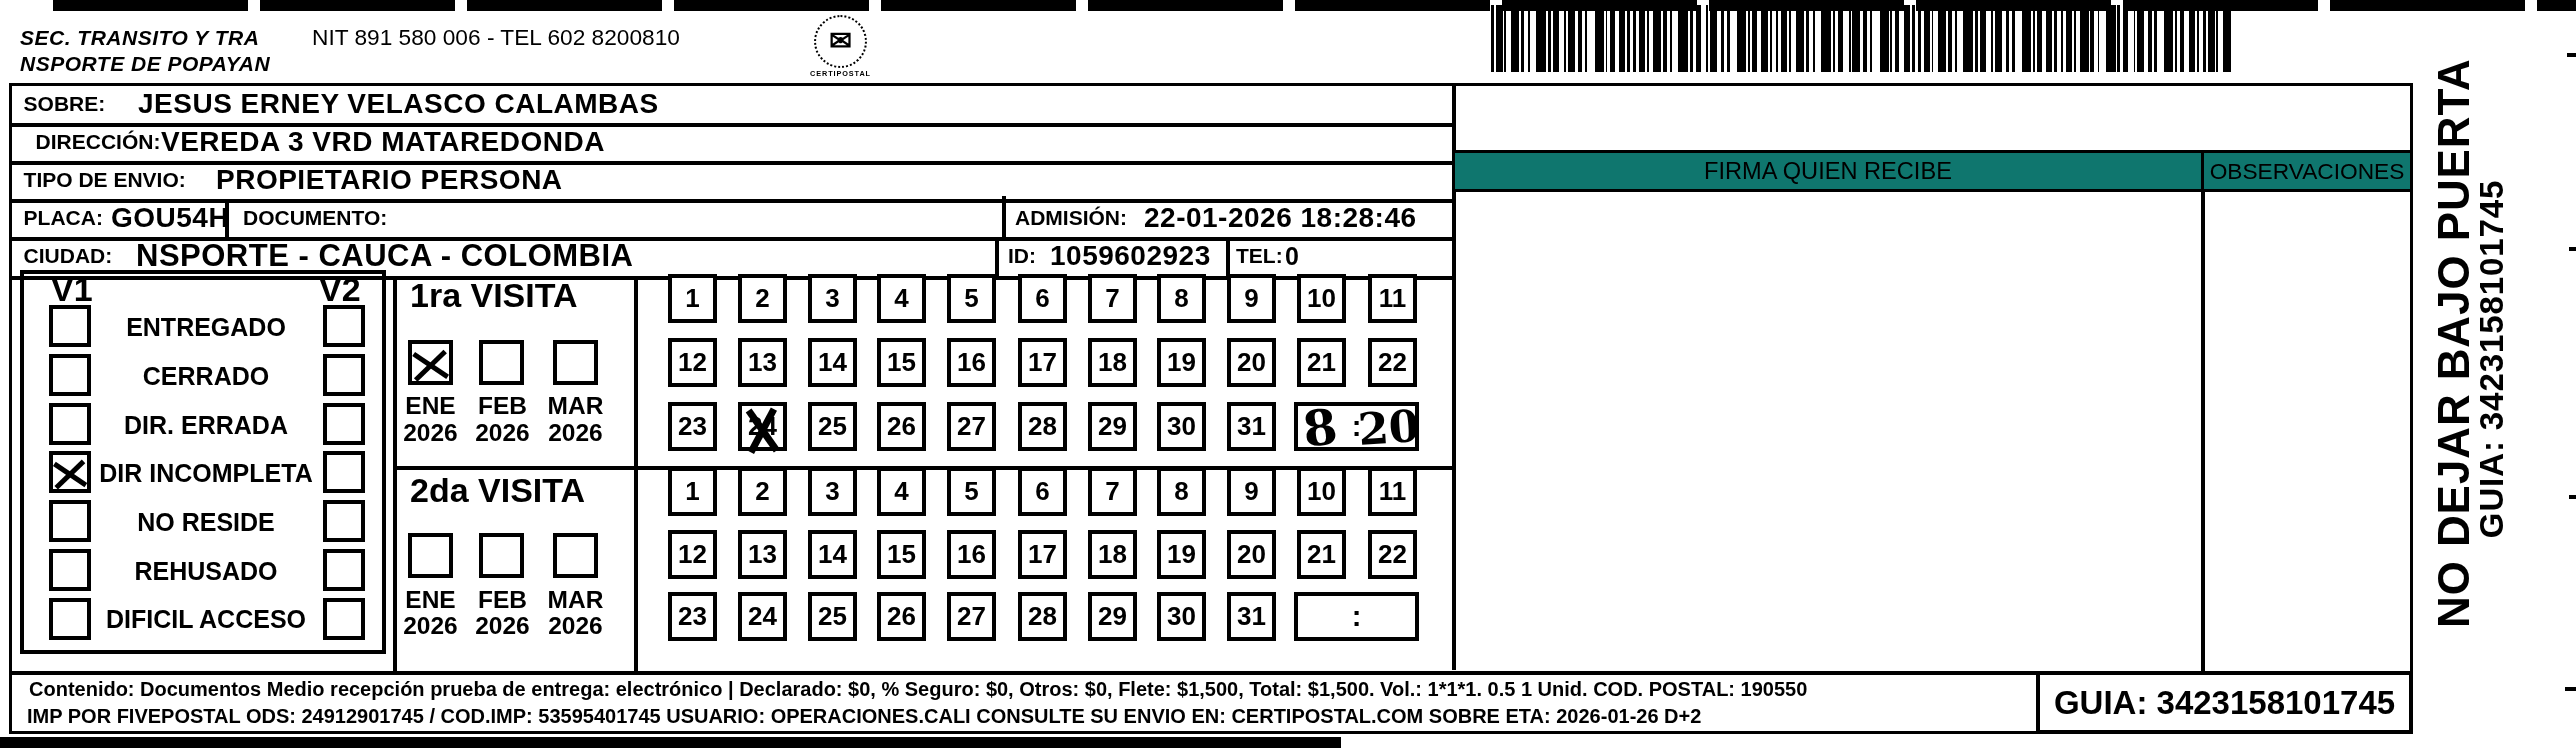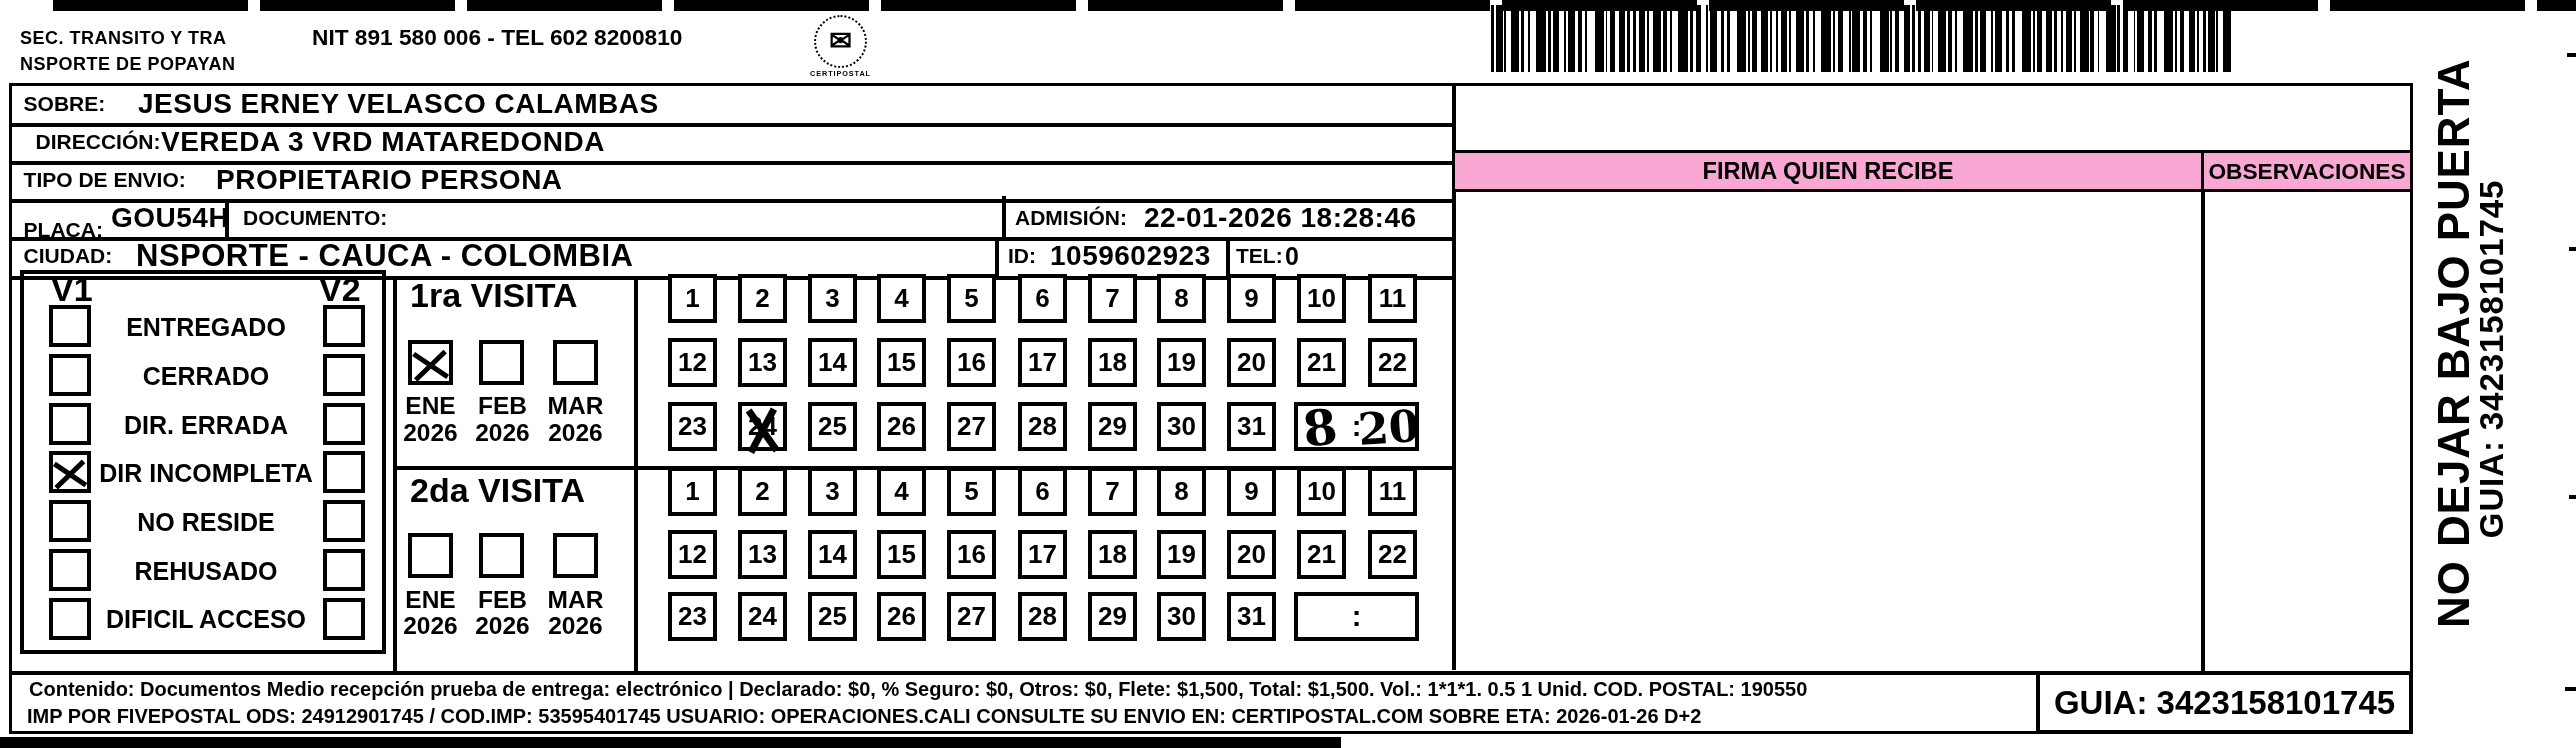--- a/index.html
+++ b/index.html
@@ -2,36 +2,36 @@
 <html style="font-size:14.5px"><head>
 <meta charset="utf-8">
 <style>
   html,body{margin:0;padding:0;background:#fff;}
   .sheet{position:relative;width:2576px;height:749px;background:#fff;color:#000;
          font-family:"Liberation Sans",sans-serif;overflow:hidden;}
   .abs{position:absolute;}
   .ln{position:absolute;background:#000;}
   .nowrap{white-space:nowrap;}
   
-  .sender{left:20px;top:25px;font-size:18px;line-height:26px;font-weight:bold;letter-spacing:0.5px;}
-  .nitblock{left:312px;top:23.6px;font-size:22.7px;line-height:27px;font-weight:bold;}
+  .sender{left:20px;top:25px;font-size:21px;line-height:26px;font-weight:bold;letter-spacing:0.5px;font-style:italic;}
+  .nitblock{left:312px;top:23.6px;font-size:22.7px;line-height:27px;font-weight:normal;}
   .companyblock{left:939px;top:23.6px;}
   .company-line1{font-size:23.6px;font-weight:bold;line-height:27px;}
   .company-line2{font-size:15.4px;font-weight:bold;line-height:22px;}
   .logo{left:809px;top:14.5px;width:63px;height:69px;text-align:center;}
   .logo-circle{width:49px;height:49px;margin:0 auto;border:2.7px dotted #000;border-radius:50%;
                display:flex;align-items:center;justify-content:center;font-size:27px;font-weight:bold;}
   .logo-cap{font-size:7.3px;font-weight:bold;letter-spacing:0.9px;margin-top:1.8px;}
   .barcode{left:1491px;top:4.5px;width:741px;height:67px;overflow:hidden;white-space:nowrap;}
   .barcode span{display:inline-block;height:100%;background:#000;vertical-align:top;}
   
   .flabel{font-size:21px;font-weight:bold;line-height:38px;white-space:nowrap;}
   .fvalue{font-size:28px;font-weight:bold;line-height:38px;white-space:nowrap;letter-spacing:0.5px;}
-  .colhead{display:flex;align-items:center;justify-content:center;font-size:23.6px;font-weight:bold;
-           border:3.6px solid #000;box-sizing:border-box;background:#f9a8d4;}
+  .colhead{display:flex;align-items:center;justify-content:center;font-size:23.6px;font-weight:normal;
+           border:3.6px solid #000;box-sizing:border-box;background:#0f766e;}
   
   .panelbox{border:4.5px solid #000;box-sizing:border-box;}
   .cb{position:absolute;border:4.5px solid #000;box-sizing:border-box;background:#fff;}
   .statlabel{position:absolute;font-size:25px;font-weight:bold;text-align:center;white-space:nowrap;}
   .vhead{font-size:34px;font-weight:bold;}
   .vtitle{font-size:34px;font-weight:bold;white-space:nowrap;}
   .mlabel{position:absolute;font-size:24.5px;font-weight:bold;text-align:center;}
   .daycell{position:absolute;border:4.5px solid #000;box-sizing:border-box;display:flex;align-items:center;
            justify-content:center;font-size:26px;font-weight:bold;background:#fff;}
   .timebox{position:absolute;border:4.5px solid #000;box-sizing:border-box;display:flex;align-items:center;
@@ -104,21 +104,21 @@
 
   <span class="abs flabel" style="left:23.6px;top:85px;">SOBRE:</span>
   <span class="abs fvalue" style="left:138px;top:85px;">JESUS ERNEY VELASCO CALAMBAS</span>
 
   <span class="abs flabel" style="left:23.6px;top:123px;margin-left:12px;">DIRECCIÓN:</span>
   <span class="abs fvalue" style="left:161px;top:123px;">VEREDA 3 VRD MATAREDONDA</span>
 
   <span class="abs flabel" style="left:23.6px;top:161px;">TIPO DE ENVIO:</span>
   <span class="abs fvalue" style="left:216px;top:161px;">PROPIETARIO PERSONA</span>
 
-  <span class="abs flabel" style="left:23.6px;top:199px;margin-top:12px;">PLACA:</span>
+  <span class="abs flabel" style="left:23.6px;top:199px;">PLACA:</span>
   <span class="abs fvalue" style="left:111px;top:199px;">GOU54H</span>
   <span class="abs flabel" style="left:243px;top:199px;">DOCUMENTO:</span>
   <span class="abs flabel" style="left:1015px;top:199px;">ADMISIÓN:</span>
   <span class="abs fvalue" style="left:1144px;top:199px;">22-01-2026 18:28:46</span>
 
   <span class="abs flabel" style="left:23.6px;top:237px;">CIUDAD:</span>
   <span class="abs fvalue" style="left:136px;top:237px;font-size:31px;">NSPORTE - CAUCA - COLOMBIA</span>
   <span class="abs flabel" style="left:1008px;top:237px;">ID:</span>
   <span class="abs fvalue" style="left:1050px;top:237px;">1059602923</span>
   <span class="abs flabel" style="left:1236px;top:237px;">TEL:</span>

